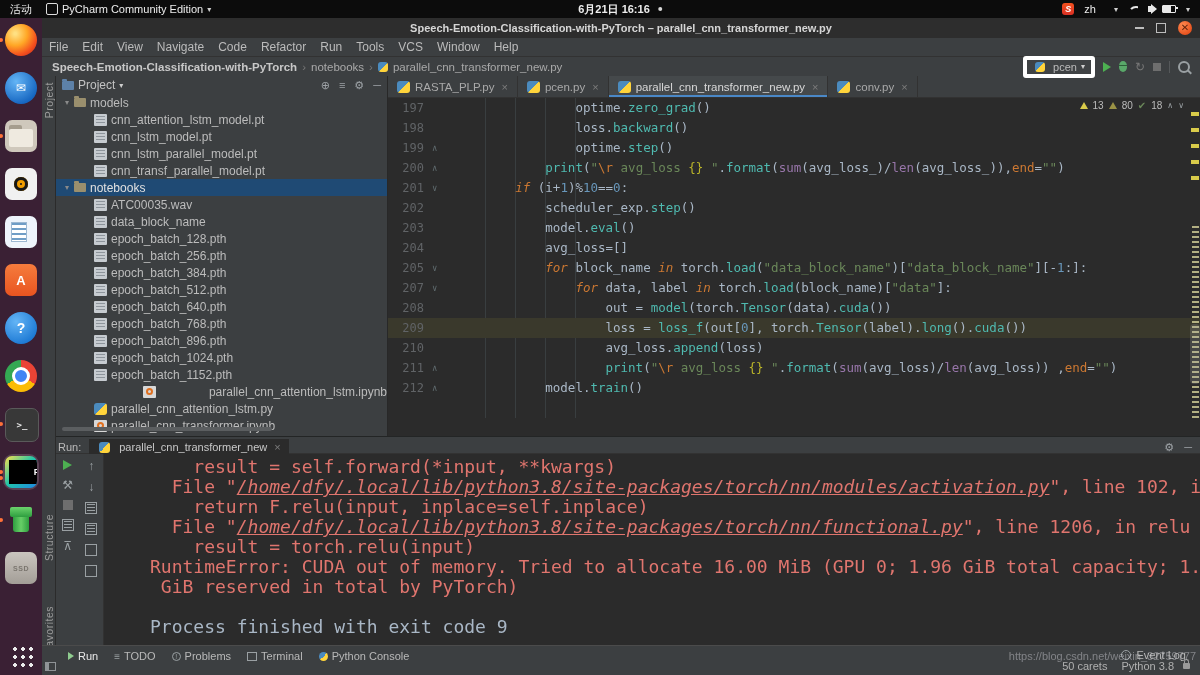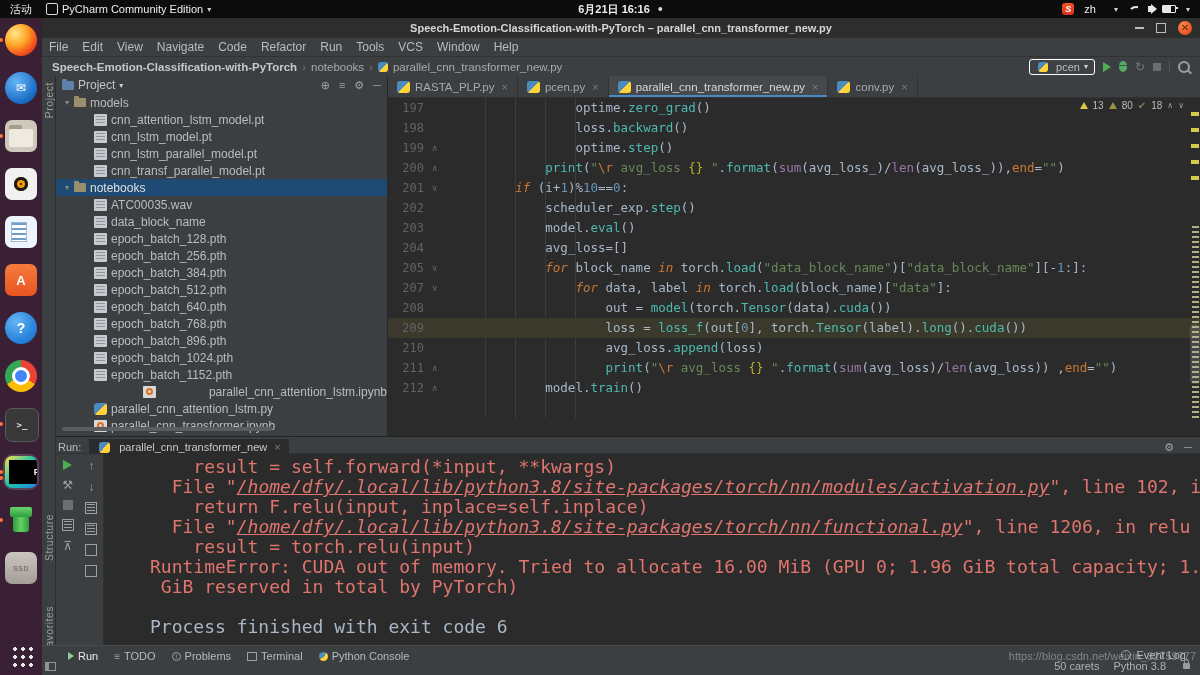--- a/index.html
+++ b/index.html
@@ -74,21 +74,21 @@
 
   #menubar{left:42px;top:38px;width:1158px;height:19px;background:#3c3f41;display:flex;align-items:center;
            color:#bbbbbb;font-size:12px;z-index:30;border-bottom:1px solid #323232;box-sizing:border-box;}
   .menu-item{padding:0 7px;cursor:default;}
   #navbar{left:42px;top:57px;width:1158px;height:19px;background:#3c3f41;display:flex;align-items:center;
           color:#a9a9a9;font-size:11.5px;z-index:30;padding-left:8px;box-sizing:border-box;}
   .crumb{padding:0 2px;}
   .crumb.first{color:#c8c8c8;font-weight:bold;}
   .crumb-sep{color:#777;padding:0 3px;}
   #navbar .nav-right{margin-left:auto;display:flex;align-items:center;gap:8px;padding-right:10px;}
-  .runconf{display:flex;align-items:center;gap:4px;border:1px solid #ffffff;border-radius:3px;
+  .runconf{display:flex;align-items:center;gap:4px;border:4px solid #ffffff;border-radius:3px;
            padding:0 6px;height:14px;color:#bbb;font-size:11px;background:#3f4244;}
   .play-ic{width:0;height:0;border-left:8px solid #4db051;border-top:5px solid transparent;border-bottom:5px solid transparent;}
   .bug-ic{width:8px;height:11px;border-radius:50%/45%;background:#59a869;position:relative;}
   .bug-ic::after{content:"";position:absolute;left:0;right:0;top:4px;height:1px;background:#2c5e38;}
   .dim-ic{color:#777;font-size:12px;line-height:1;}
   .stop-sq{width:8px;height:8px;background:#6e6e6e;}
   .mag{width:8px;height:8px;border:2px solid #9aa0a3;border-radius:50%;position:relative;}
   .mag::after{content:"";position:absolute;width:5px;height:2px;background:#9aa0a3;transform:rotate(45deg);right:-4px;bottom:-2px;}
 
   
@@ -542,21 +542,21 @@
     </div>
     <div id="console">
         <div class="cline"><span class="cs-err">    result = self.forward(*input, **kwargs)</span></div>
         <div class="cline"><span class="cs-err">  File "</span><span class="cs-lnk">/home/dfy/.local/lib/python3.8/site-packages/torch/nn/modules/activation.py</span><span class="cs-err">", line 102, in forward</span></div>
         <div class="cline"><span class="cs-err">    return F.relu(input, inplace=self.inplace)</span></div>
         <div class="cline"><span class="cs-err">  File "</span><span class="cs-lnk">/home/dfy/.local/lib/python3.8/site-packages/torch/nn/functional.py</span><span class="cs-err">", line 1206, in relu</span></div>
         <div class="cline"><span class="cs-err">    result = torch.relu(input)</span></div>
         <div class="cline"><span class="cs-err">RuntimeError: CUDA out of memory. Tried to allocate 16.00 MiB (GPU 0; 1.96 GiB total capacity; 1.00 GiB already allocated; 9.81 MiB free; 1.04</span></div>
         <div class="cline"><span class="cs-err"> GiB reserved in total by PyTorch)</span></div>
         <div class="cline">&nbsp;</div>
-        <div class="cline"><span class="cs-pl">Process finished with exit code 6</span></div>
+        <div class="cline"><span class="cs-pl">Process finished with exit code 9</span></div>
       </div>
   </div>
 
   <div id="statusbar" class="abs">
     <span id="tw-toggle"></span>
     <div id="sb-left">
         <span class="sb-btn active">
           <span class="sbi-play"></span>
           <span>Run</span>
         </span>
@@ -576,21 +576,21 @@
           <span class="sbi-py"></span>
           <span>Python Console</span>
         </span>
       </div>
     <div id="sb-eventlog">
       <span class="ev-ic"></span>
       <span>Event Log</span>
     </div>
     <div id="sb-widgets">
       <span>50 carets</span>
-      <span style="display:flex;align-items:center;gap:17px;">
+      <span style="display:flex;align-items:center;gap:9px;">
         <span>Python 3.8</span>
         <span class="lock"></span>
       </span>
     </div>
   </div>
 
   <div id="watermark">https://blog.csdn.net/weixin_32759777</div>
 </div>
 
 </body></html>

